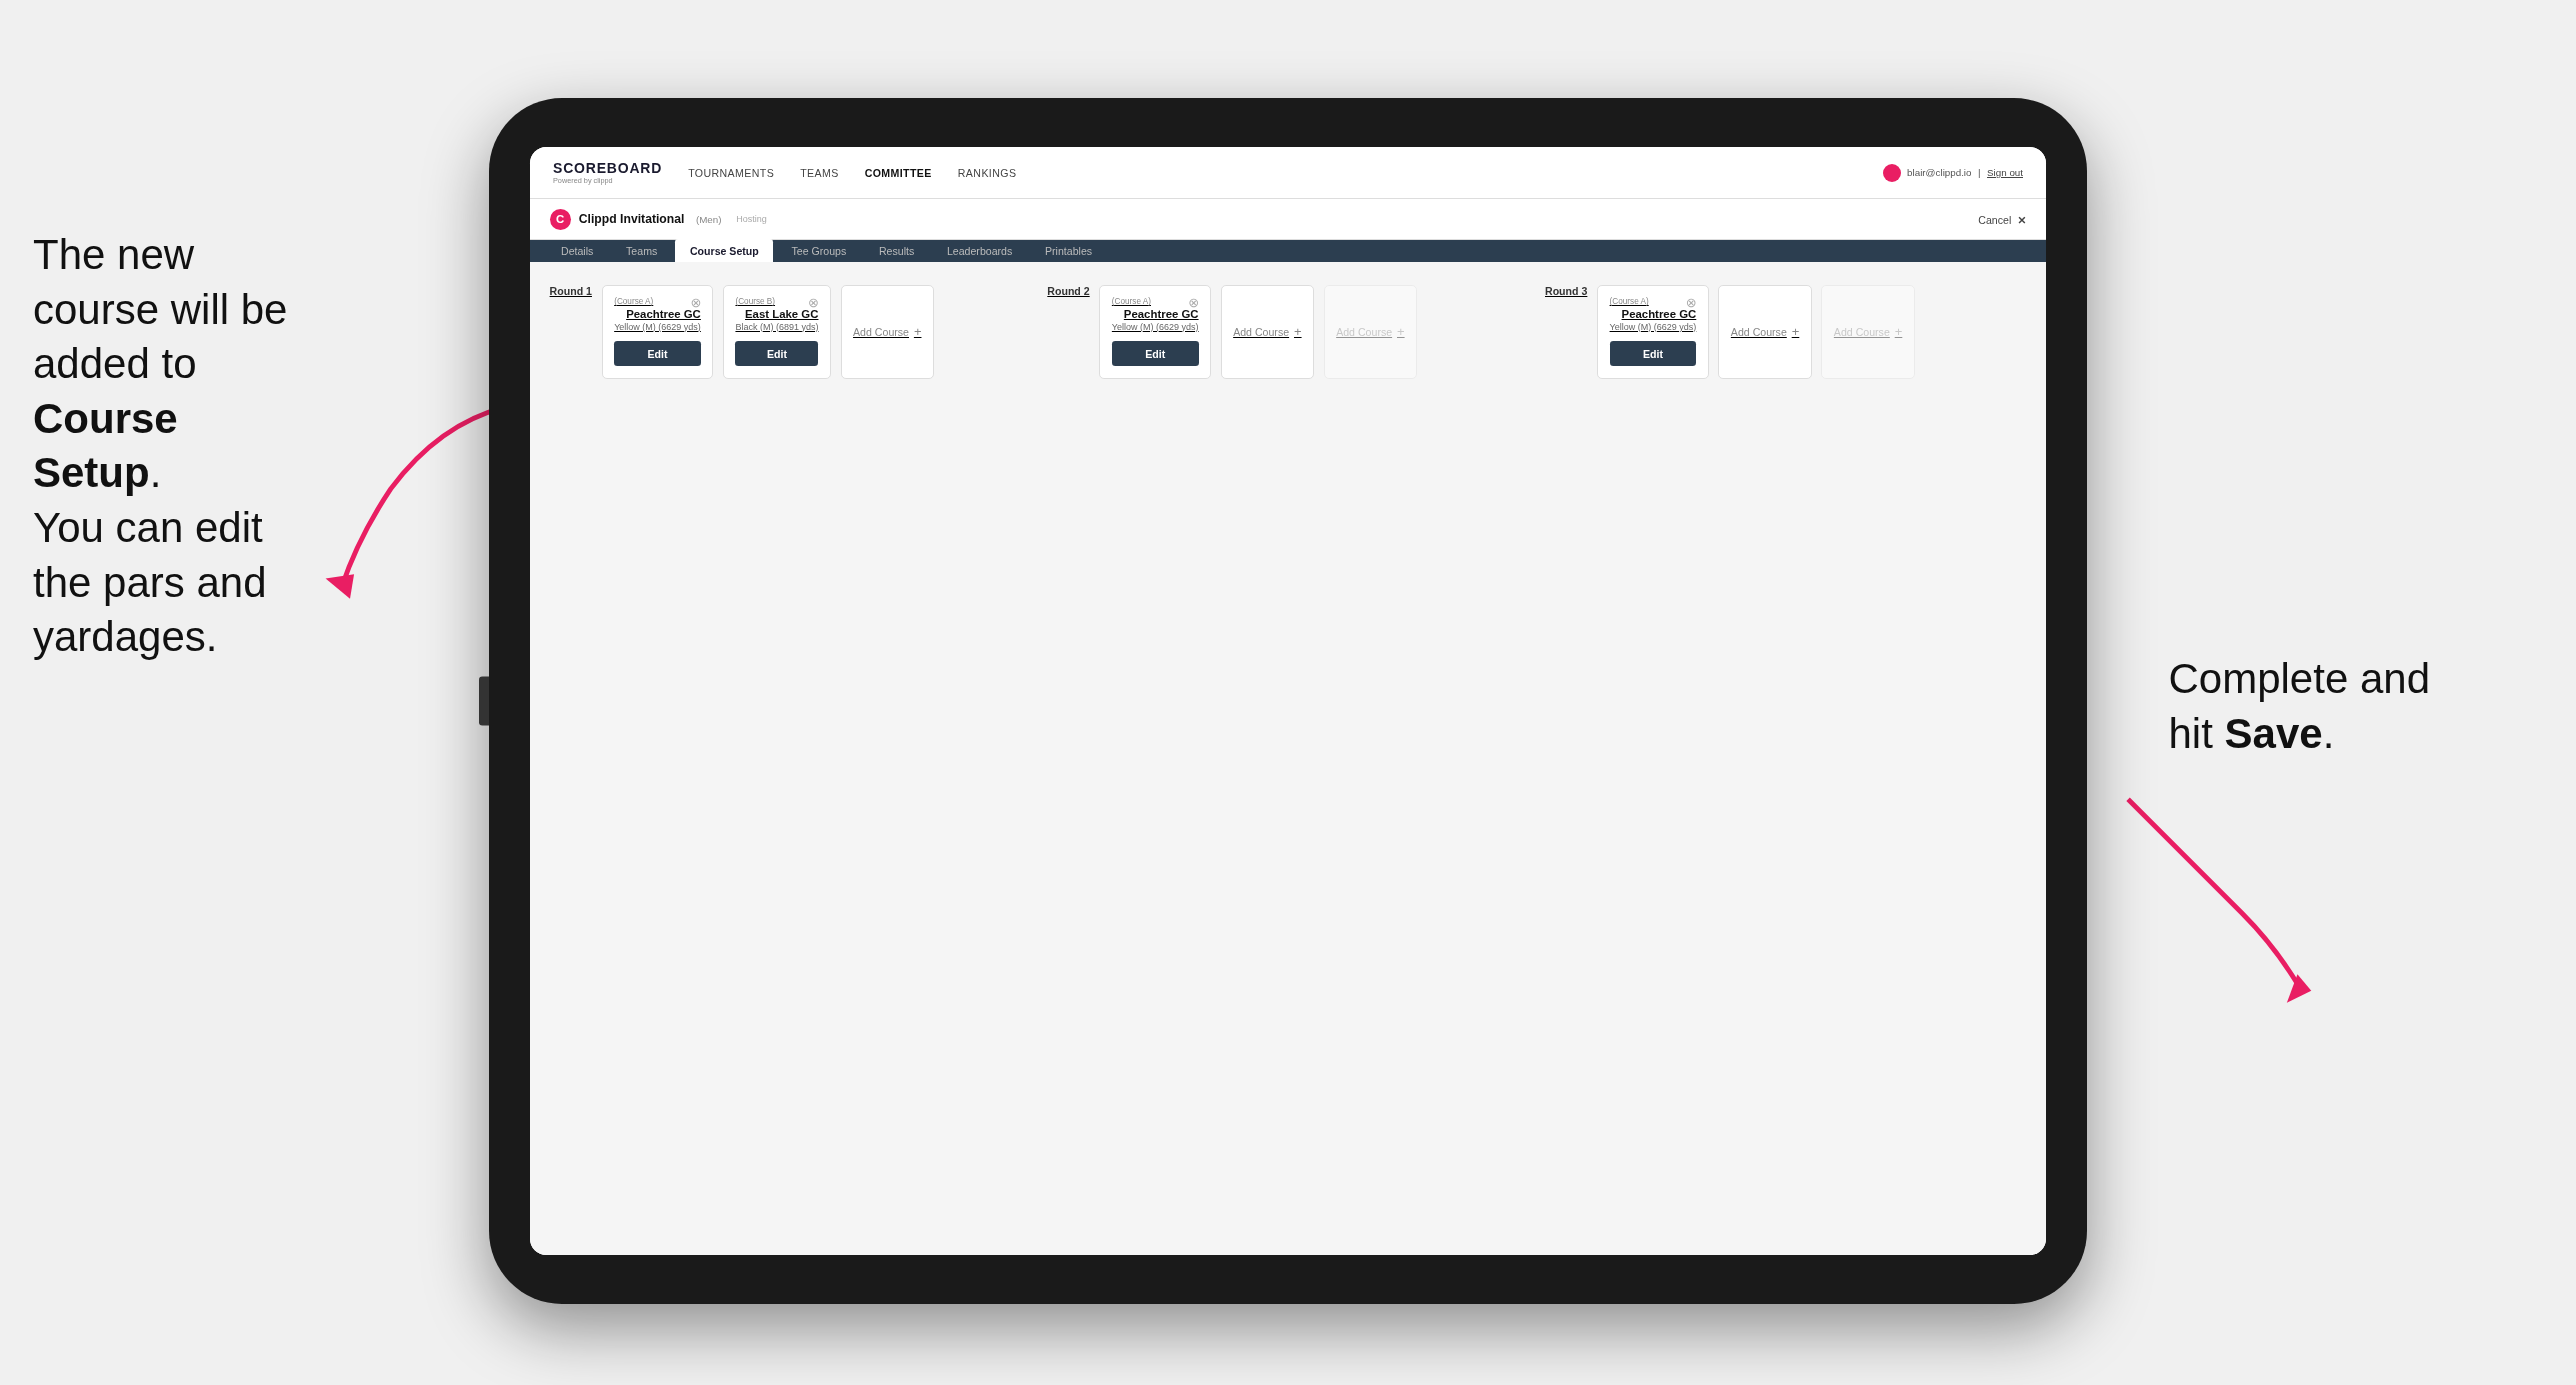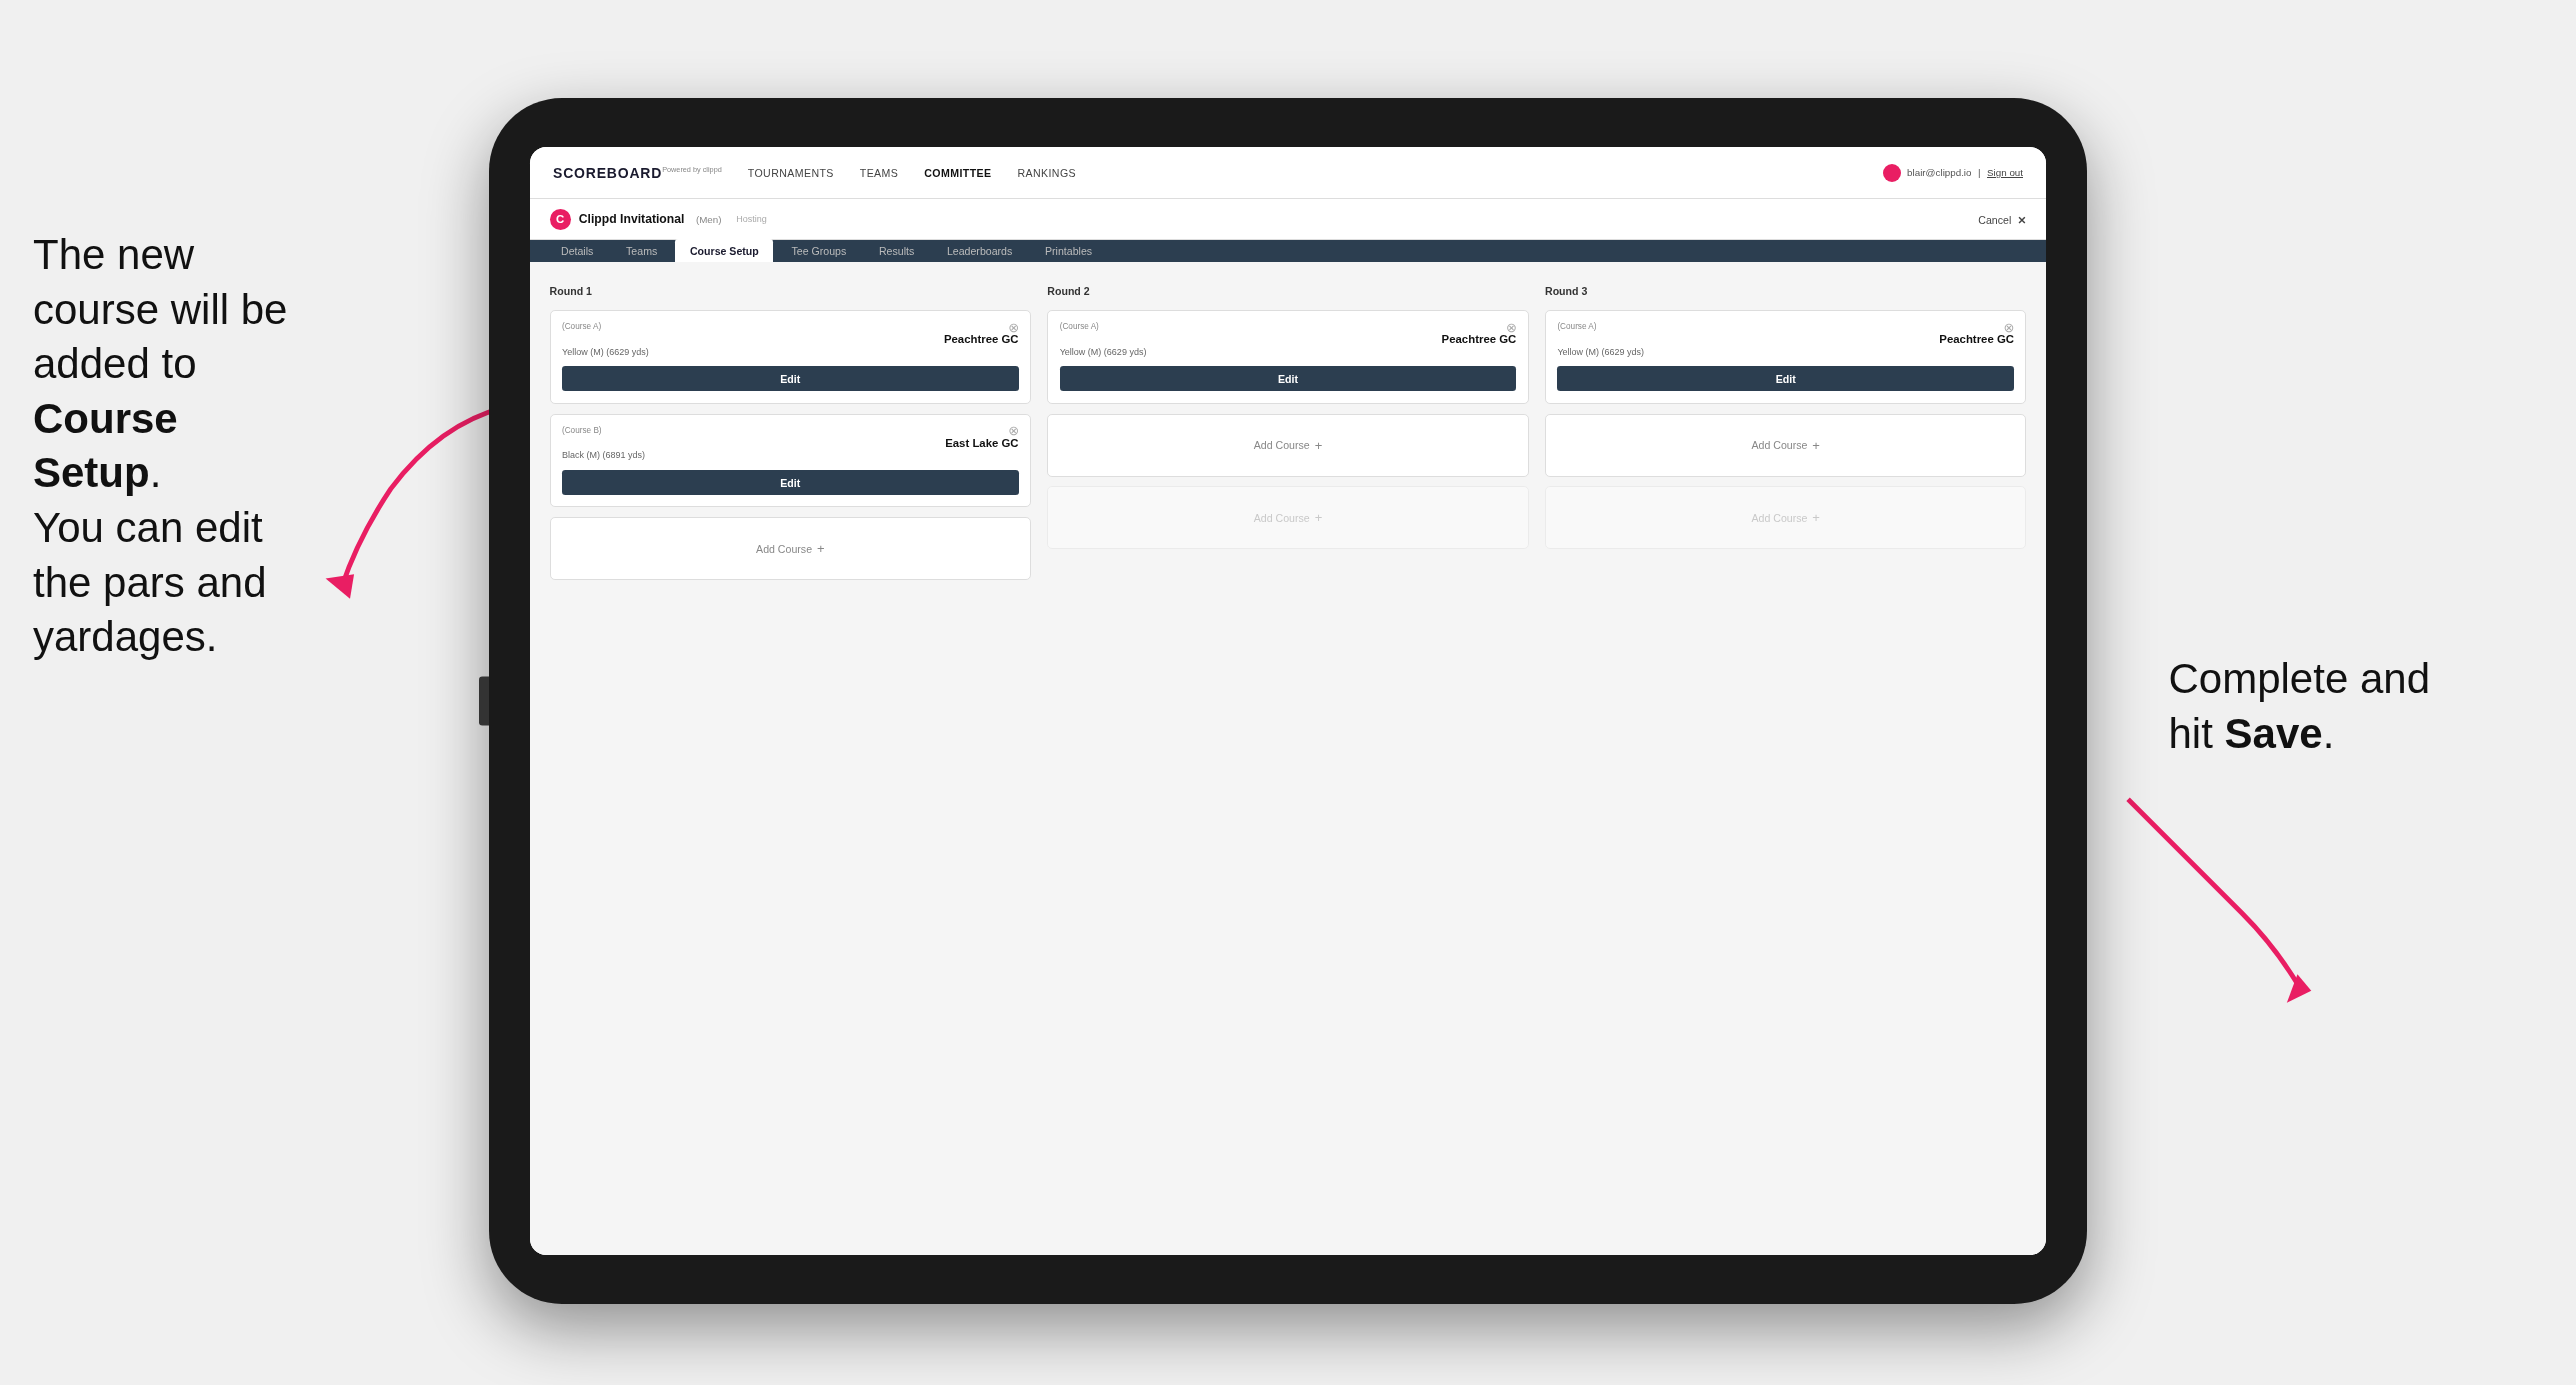--- a/index.html
+++ b/index.html
@@ -99,21 +99,21 @@
       border-bottom: 0.8px solid #ddd;
       height: 52px;
       display: flex;
       align-items: center;
       padding: 0 23px;
       gap: 0;
     }
 
     .scoreboard-logo {
       display: flex;
-      flex-direction: row;
+      flex-direction: column;
       margin-right: 26px;
     }
     .scoreboard-logo .logo-title {
       font-size: 14px;
       font-weight: 800;
       letter-spacing: 0.8px;
       color: #1a1a2e;
     }
     .scoreboard-logo .logo-sub {
       font-size: 7.3px;
@@ -242,22 +242,23 @@
     }
 
     .rounds-container {
       display: grid;
       grid-template-columns: 1fr 1fr 1fr;
       gap: 16.3px;
     }
 
     .round-column {
       display: flex;
-      flex-direction: column;
+      flex-direction: row;
       gap: 9.8px;
+      text-decoration: underline;
     }
 
     .round-label {
       font-size: 10.6px;
       font-weight: 600;
       color: #333;
       margin-bottom: 3.3px;
     }
 
     .course-card {

